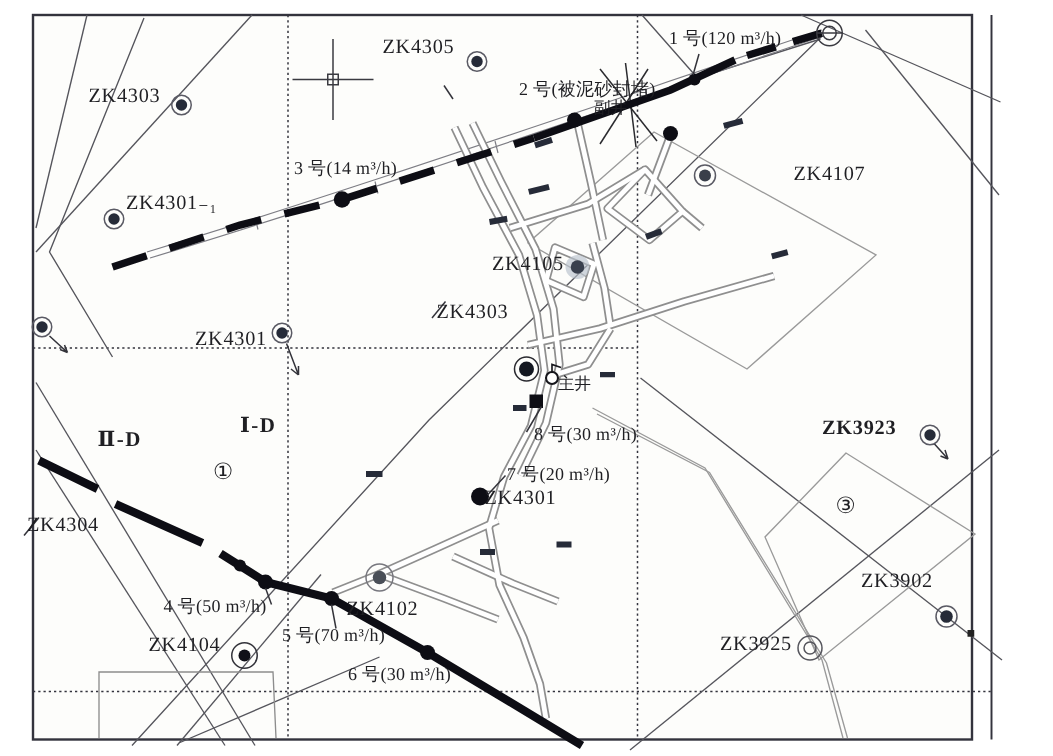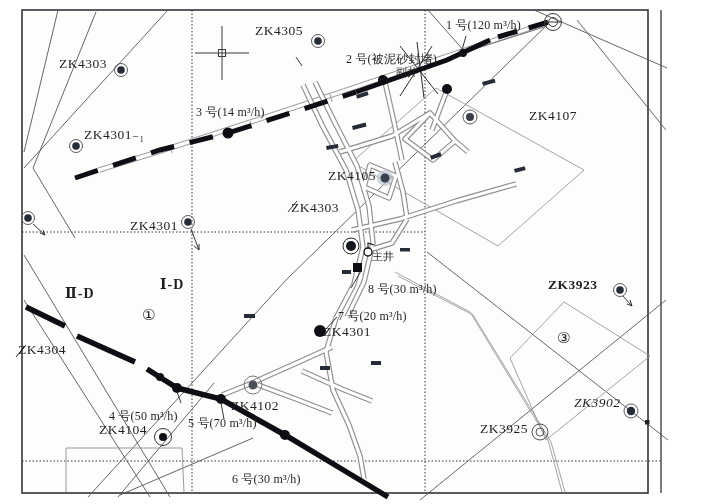--- a/index.html
+++ b/index.html
@@ -241,31 +241,31 @@
 <div class="lbl bh" style="left:84px;top:128px;">ZK4301₋₁</div>
 <div class="lbl bh" style="left:485px;top:109px;margin-left:44px;">ZK4107</div>
 <div class="lbl bh" style="left:328px;top:169px;text-align:right;">ZK4105</div>
 <div class="lbl bh" style="left:291px;top:201px;">ZK4303</div>
 <div class="lbl bh" style="left:130px;top:219px;">ZK4301</div>
 <div class="lbl bh" style="left:323px;top:325px;">ZK4301</div>
 <div class="lbl bh" style="left:18px;top:343px;">ZK4304</div>
 <div class="lbl bh" style="left:231px;top:399px;">ZK4102</div>
 <div class="lbl bh" style="left:99px;top:423px;">ZK4104</div>
 <div class="lbl bh" style="left:548px;top:278px;font-weight:bold;">ZK3923</div>
-<div class="lbl bh" style="left:574px;top:396px;font-style:italic;">ZK3902</div>
+<div class="lbl bh" style="left:574px;top:380px;">ZK3902</div>
 <div class="lbl bh" style="left:480px;top:422px;">ZK3925</div>
 
 <div class="lbl flow" style="left:446px;top:19px;">1 号(120 m³/h)</div>
 <div class="lbl flow" style="left:302px;top:53px;margin-left:44px;">2 号(被泥砂封堵)</div>
 <div class="lbl flow" style="left:196px;top:106px;">3 号(14 m³/h)</div>
-<div class="lbl flow" style="left:109px;top:398px;margin-top:12px;">4 号(50 m³/h)</div>
+<div class="lbl flow" style="left:109px;top:398px;">4 号(50 m³/h)</div>
 <div class="lbl flow" style="left:188px;top:417px;">5 号(70 m³/h)</div>
-<div class="lbl flow" style="left:232px;top:443px;margin-top:30px;">6 号(30 m³/h)</div>
+<div class="lbl flow" style="left:232px;top:443px;">6 号(30 m³/h)</div>
 <div class="lbl flow" style="left:338px;top:310px;">7 号(20 m³/h)</div>
-<div class="lbl flow" style="left:368px;top:283px;">8 号(30 m³/h)</div>
+<div class="lbl flow" style="left:356px;top:283px;">8 号(30 m³/h)</div>
 
 <div class="lbl cjk" style="left:396px;top:39px;margin-top:28px;">副井</div>
 <div class="lbl cjk" style="left:360px;top:251px;padding-left:12px;">主井</div>
 
 <div class="lbl sec" style="left:32px;top:287px;margin-left:33px;">Ⅱ-D</div>
 <div class="lbl sec" style="left:160px;top:278px;">Ⅰ-D</div>
 
 <div class="lbl zone" style="left:142px;top:308px;">①</div>
 <div class="lbl zone" style="left:557px;top:331px;">③</div>
 

